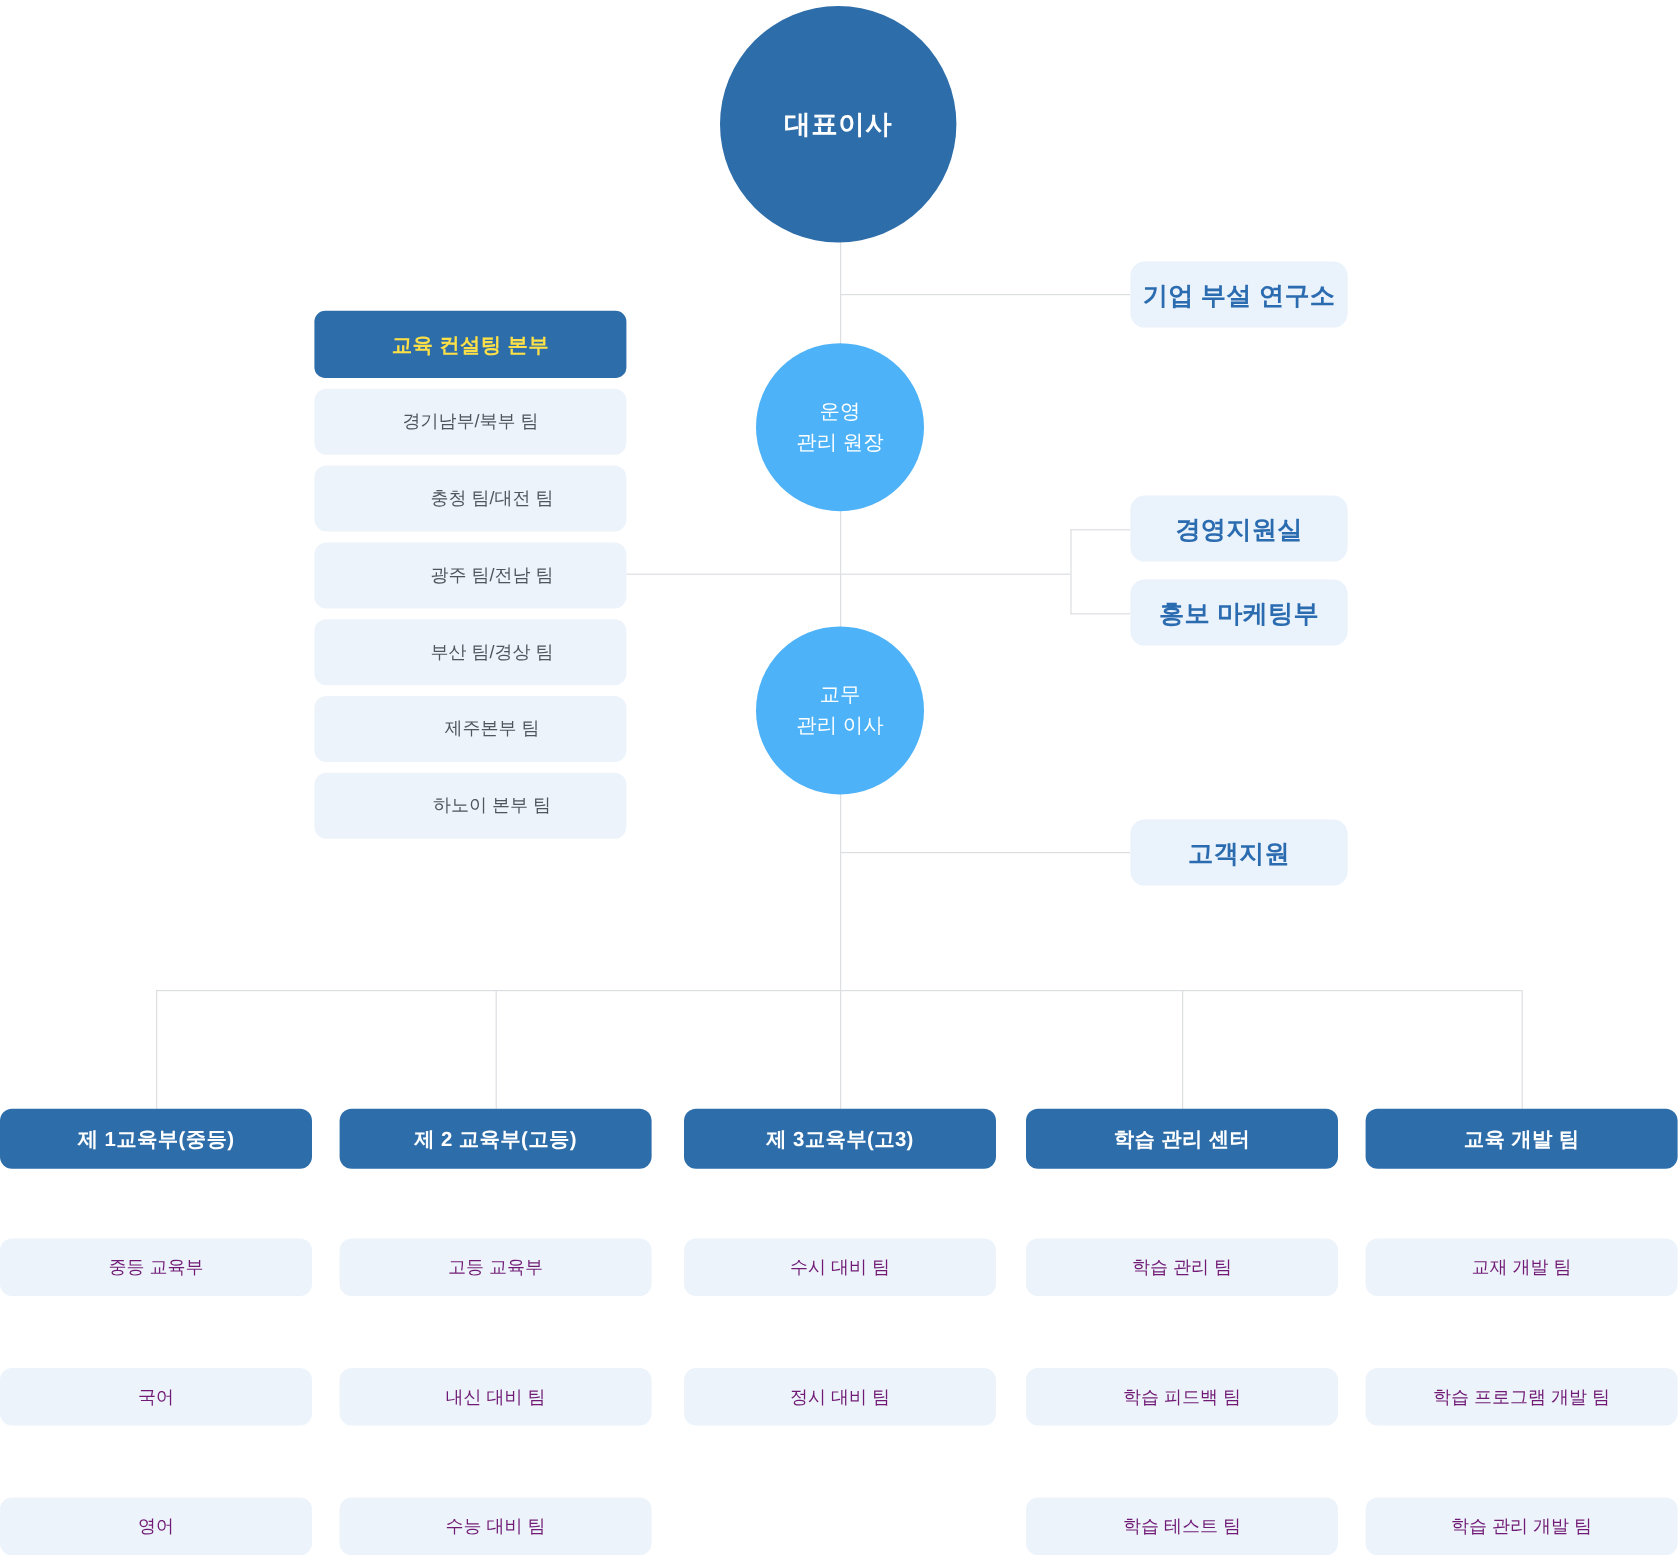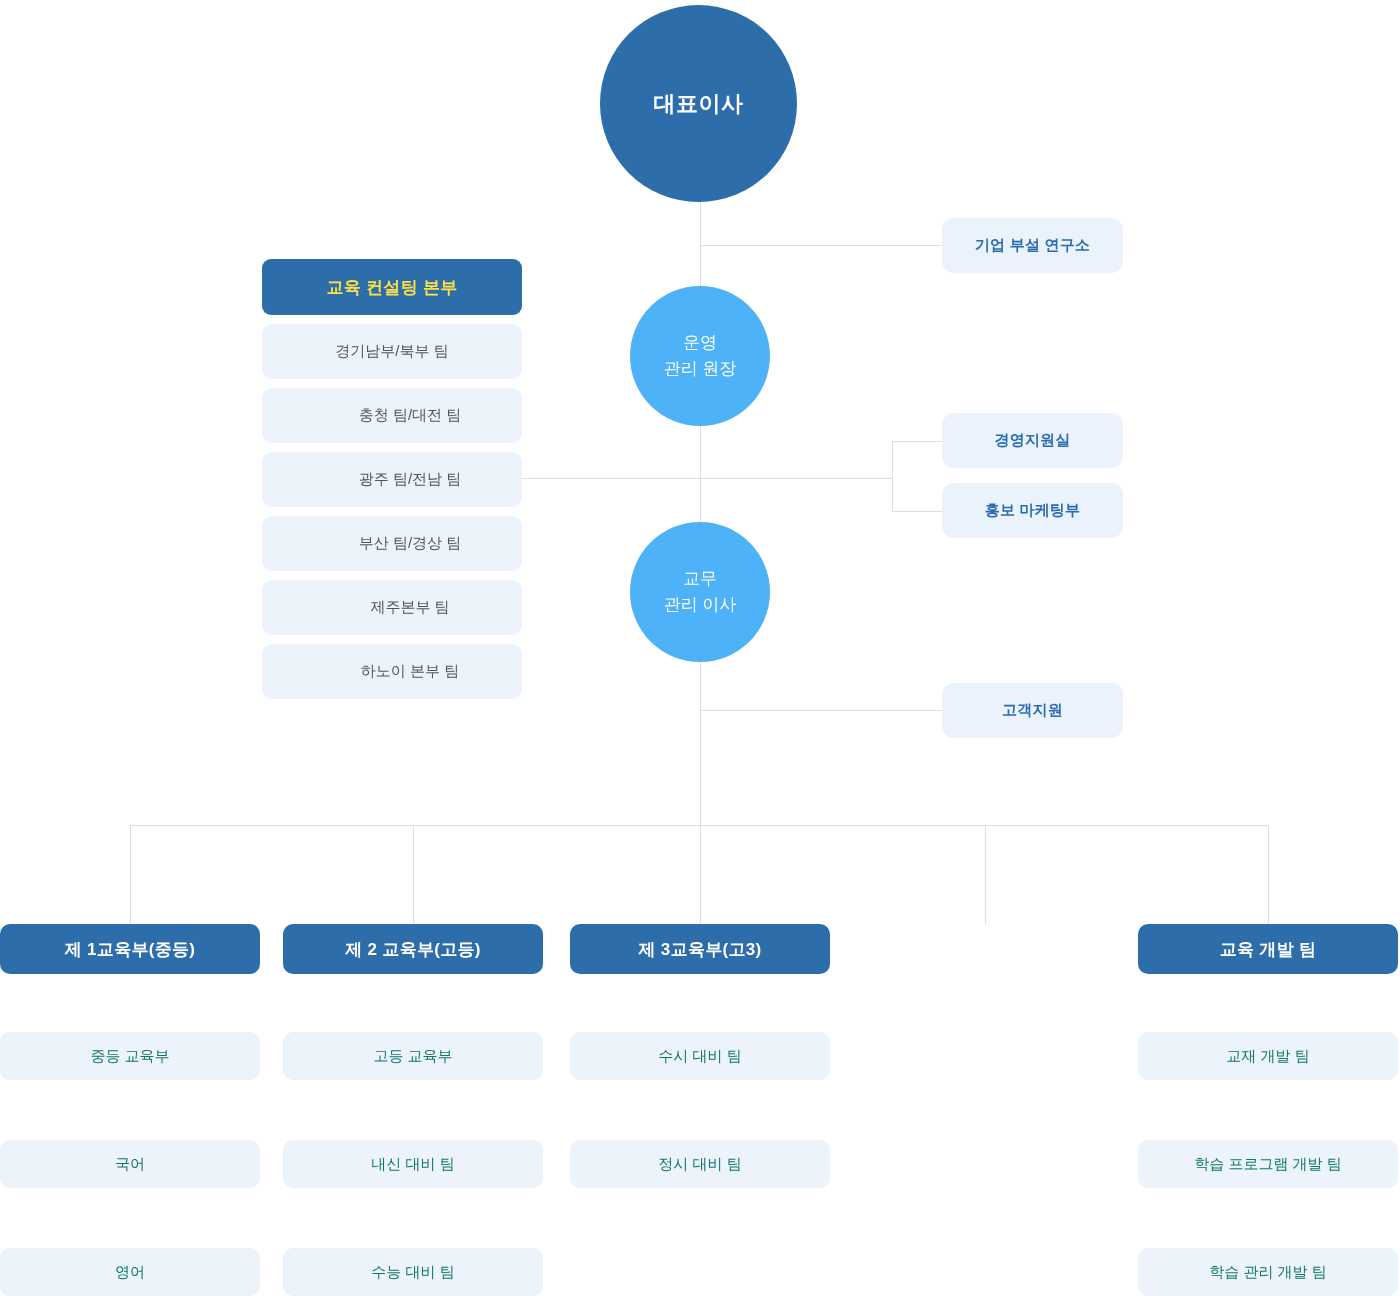--- a/index.html
+++ b/index.html
@@ -33,21 +33,21 @@
     white-space: pre-line;
   }
   .circle-ops { left: 630px; top: 286px; }
   .circle-acad { left: 630px; top: 522px; }
 
   
   .side-box {
     position: absolute; width: 181px; height: 55px;
     background: #eaf2fb; border-radius: 12px;
     display: flex; align-items: center; justify-content: center;
-    color: #2b6cb0; font-size: 15px; font-weight: 700; z-index: 2;
+    color: #2b6cb0; font-size: 21px; font-weight: 700; z-index: 2;
     letter-spacing: 0.2px;
   }
 
   
   .consulting-col {
     position: absolute; left: 262px; top: 259px; width: 260px;
     display: flex; flex-direction: column; z-index: 2;
   }
   .consulting-header {
     height: 56px; background: #2d6da9; border-radius: 9px;
@@ -69,21 +69,21 @@
   }
   .dept-header {
     height: 50px; background: #2d6da9; border-radius: 10px;
     display: flex; align-items: center; justify-content: center;
     color: #ffffff; font-size: 17px; font-weight: 700;
     margin-bottom: 14px; letter-spacing: 0.3px;
   }
   .dept-item {
     height: 48px; background: #ecf3fa; border-radius: 10px;
     display: flex; align-items: center; justify-content: center;
-    color: #0f766e; font-size: 15px; font-weight: 500;
+    color: #701a75; font-size: 15px; font-weight: 500;
   }
   .dept-item + .dept-item { margin-top: 16px; }
 </style>
 </head>
 <body>
 
 <div class="canvas">
 
   <div class="line v-line" style="left:700px; top:200px; height:625px;"></div>
   <div class="line h-line" style="left:700px; top:245px; width:242px;"></div>
@@ -149,20 +149,26 @@
     <div class="dept-item">내신 대비 팀</div>
     <div class="dept-item">수능 대비 팀</div>
   </div>
 
   <div class="dept-col" style="left:570px;">
     <div class="dept-header">제 3교육부(고3)</div>
     <div class="dept-item">수시 대비 팀</div>
     <div class="dept-item">정시 대비 팀</div>
   </div>
 
+  <div class="dept-col" style="left:855px;">
+    <div class="dept-header">학습 관리 센터</div>
+    <div class="dept-item">학습 관리 팀</div>
+    <div class="dept-item">학습 피드백 팀</div>
+    <div class="dept-item">학습 테스트 팀</div>
+  </div>
 
   <div class="dept-col" style="left:1138px;">
     <div class="dept-header">교육 개발 팀</div>
     <div class="dept-item">교재 개발 팀</div>
     <div class="dept-item">학습 프로그램 개발 팀</div>
     <div class="dept-item">학습 관리 개발 팀</div>
   </div>
 
 </div>
 

